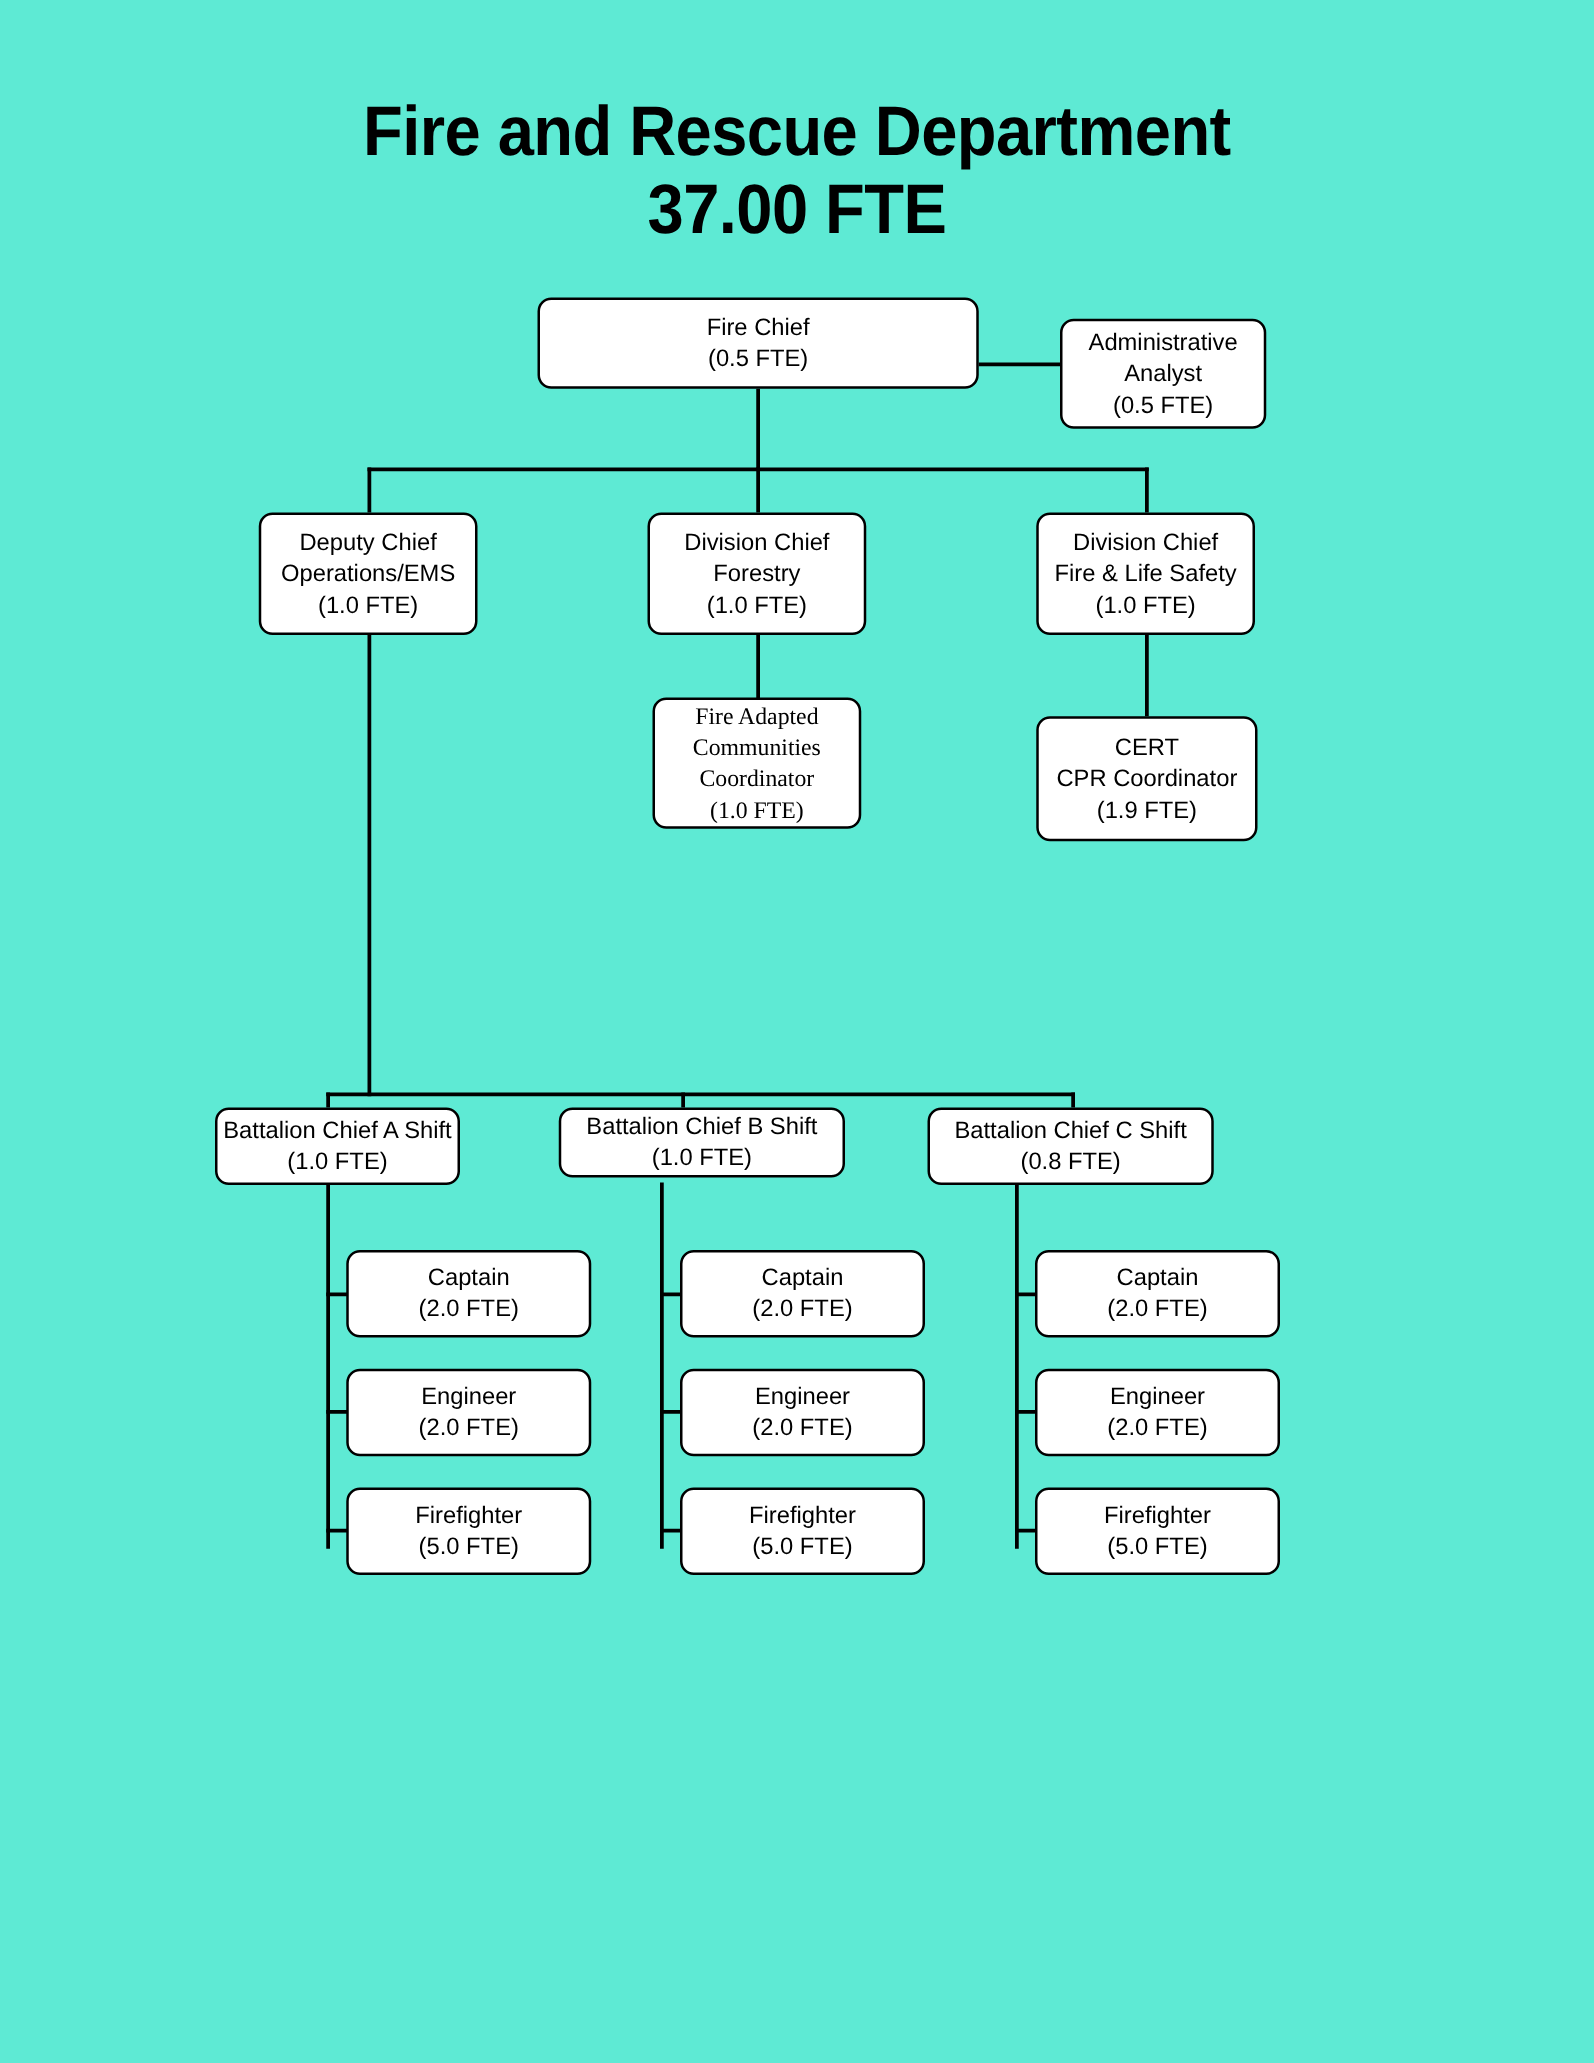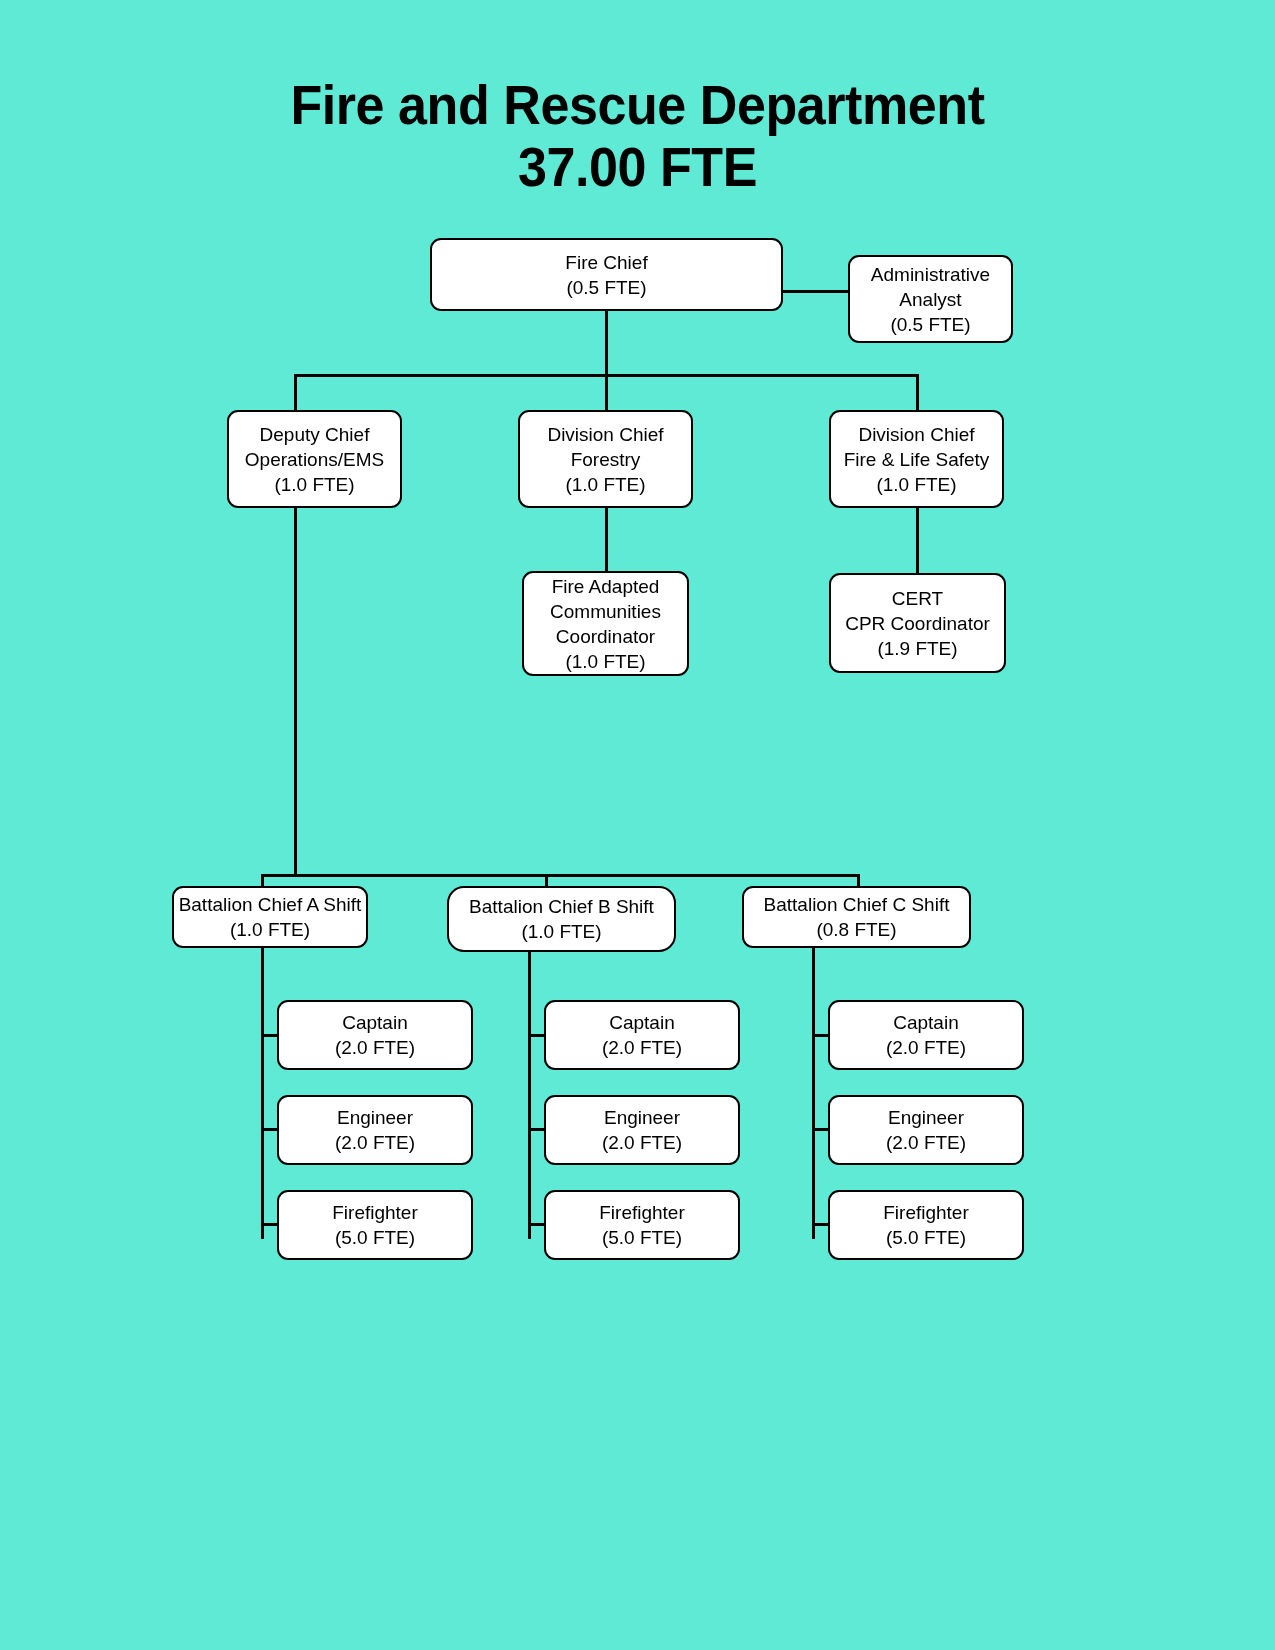--- a/index.html
+++ b/index.html
@@ -75,54 +75,54 @@
 (0.5 FTE)</div>
 
   <div class="line hline" style="left:783px; top:290px; width:66px;"></div>
 
   <div class="line vline" style="left:605px; top:311px; height:65px;"></div>
   <div class="line hline" style="left:294px; top:374px; width:625px;"></div>
   <div class="line vline" style="left:294px; top:374px; height:36px;"></div>
   <div class="line vline" style="left:605px; top:374px; height:36px;"></div>
   <div class="line vline" style="left:916px; top:374px; height:36px;"></div>
 
-  <div class="node" style="left:207px; top:410px; width:175px; height:98px;margin-left:20px;">Deputy Chief
+  <div class="node" style="left:207px; top:410px; width:175px; height:98px;">Deputy Chief
 Operations/EMS
 (1.0 FTE)</div>
 
   <div class="node" style="left:518px; top:410px; width:175px; height:98px;">Division Chief
 Forestry
 (1.0 FTE)</div>
 
   <div class="node" style="left:829px; top:410px; width:175px; height:98px;">Division Chief
 Fire &amp; Life Safety
 (1.0 FTE)</div>
 
   <div class="line vline" style="left:605px; top:508px; height:65px;"></div>
   <div class="line vline" style="left:916px; top:508px; height:65px;"></div>
 
-  <div class="node" style="left:522px; top:571px; width:167px; height:105px;">Fire Adapted
+  <div class="node" style="left:522px; top:558px; width:167px; height:105px;font-family:Liberation Serif, serif;">Fire Adapted
 Communities
 Coordinator
 (1.0 FTE)</div>
 
   <div class="node" style="left:829px; top:573px; width:177px; height:100px;">CERT
 CPR Coordinator
 (1.9 FTE)</div>
 
   <div class="line vline" style="left:294px; top:508px; height:369px;"></div>
   <div class="line hline" style="left:261px; top:874px; width:599px;"></div>
   <div class="line vline" style="left:261px; top:874px; height:12px;"></div>
   <div class="line vline" style="left:545px; top:874px; height:12px;"></div>
   <div class="line vline" style="left:857px; top:874px; height:12px;"></div>
 
   <div class="node" style="left:172px; top:886px; width:196px; height:62px;">Battalion Chief A Shift
 (1.0 FTE)</div>
 
-  <div class="node" style="left:447px; top:886px; width:229px; height:66px;border-radius:17px;">Battalion Chief B Shift
+  <div class="node" style="left:447px; top:886px; width:229px; height:56px;">Battalion Chief B Shift
 (1.0 FTE)</div>
 
   <div class="node" style="left:742px; top:886px; width:229px; height:62px;">Battalion Chief C Shift
 (0.8 FTE)</div>
 
   <div class="line vline" style="left:261px; top:946px; height:293px;"></div>
   <div class="line hline" style="left:261px; top:1034px; width:37px;"></div>
   <div class="line hline" style="left:261px; top:1128px; width:37px;"></div>
   <div class="line hline" style="left:261px; top:1223px; width:37px;"></div>
 

